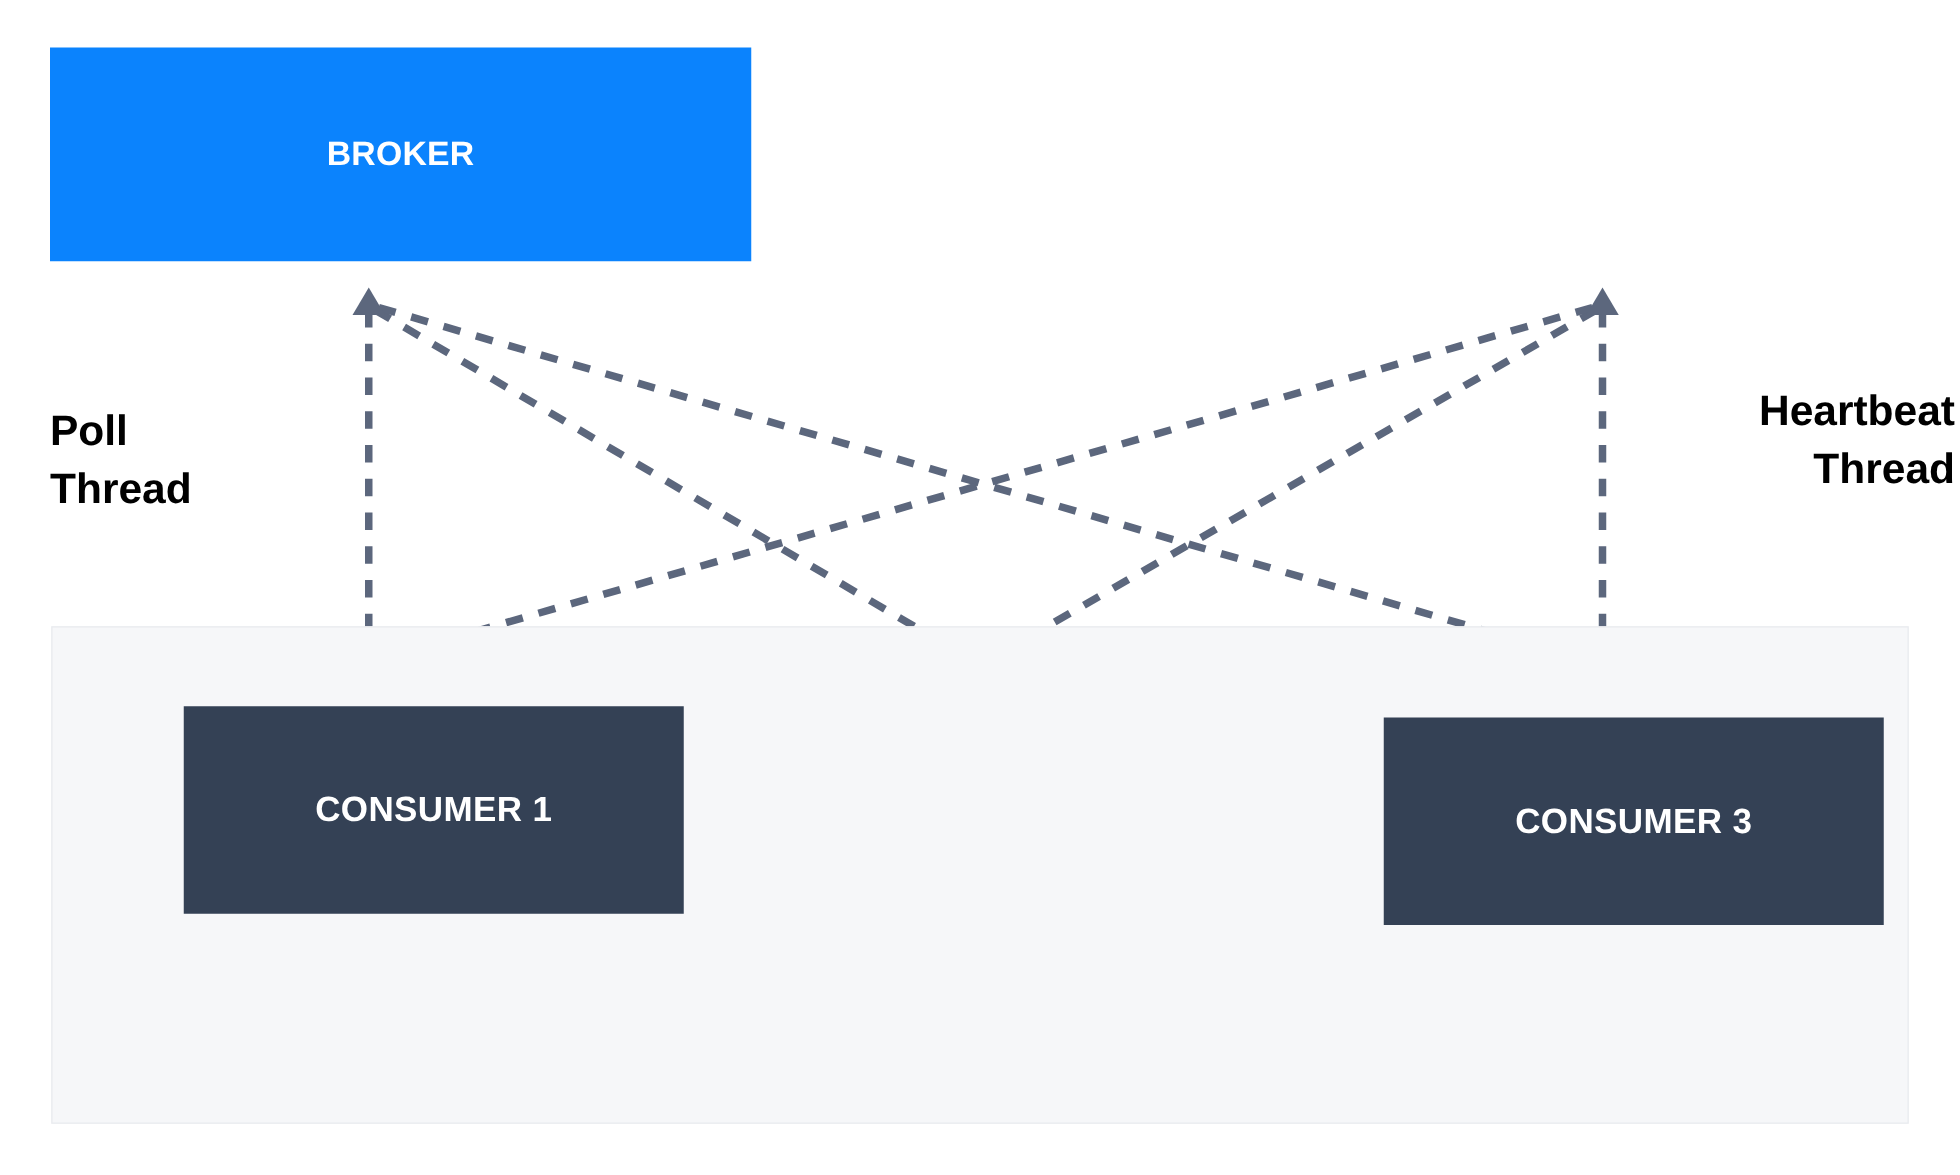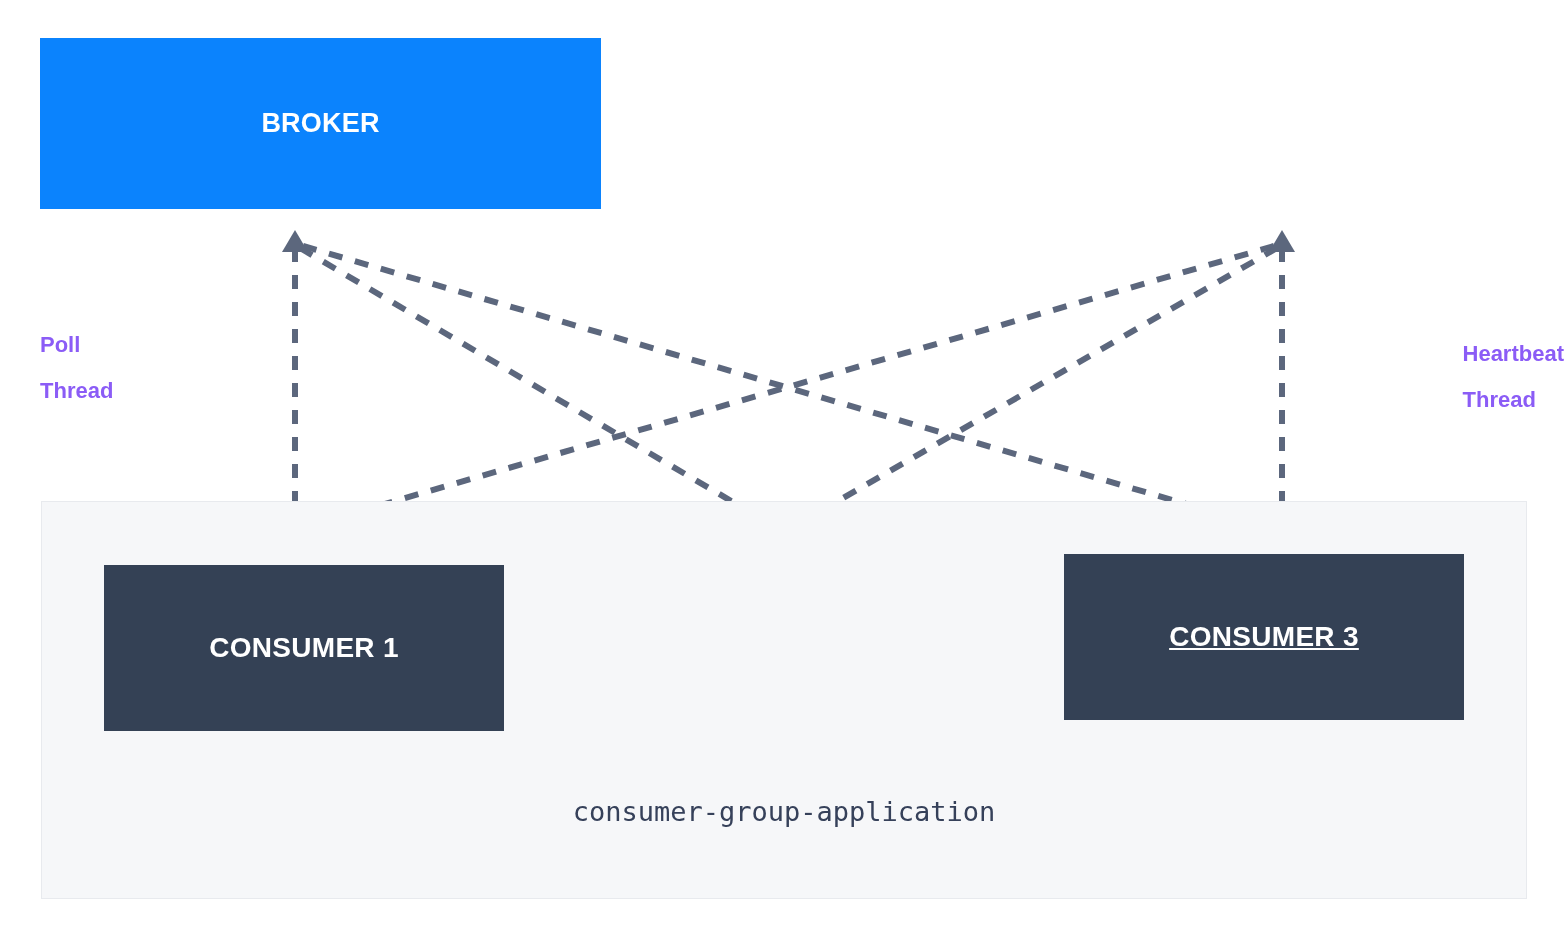--- a/index.html
+++ b/index.html
@@ -51,34 +51,35 @@
     width: 559px;
     height: 171px;
     font-size: 27px;
   }
   #coordinator-box .line1 { display: block; }
   #coordinator-box .line2 { display: block; margin-top: 16px; font-size: 25px; }
 
   
   .thread-label {
     position: absolute;
-    color: #8b5cf6;
-    font-size: 22px;
+    color: #000000;
+    font-size: 34px;
     font-weight: 700;
     line-height: 46px;
     white-space: nowrap;
   }
   #poll-thread-label {
     left: 40px;
     top: 322px;
     text-align: left;
   }
   #heartbeat-thread-label {
     right: 40px;
-    top: 331px;
+    top: 306px;
+    text-align: right;
   }
   .thread-label span { display: block; }
 
   
   #connections {
     position: absolute;
     left: 0;
     top: 0;
     width: 1568px;
     height: 940px;
@@ -100,24 +101,25 @@
   .consumer-box {
     position: absolute;
     background: #344155;
     color: #ffffff;
     display: flex;
     align-items: center;
     justify-content: center;
     font-size: 28px;
     font-weight: 700;
     letter-spacing: 0.3px;
+    margin-left: 43px;
   }
   #consumer-box-1 { left: 104px; top: 565px; width: 400px; height: 166px; }
   #consumer-box-2 { left: 583px; top: 565px; width: 401px; height: 166px; }
-  #consumer-box-3 { left: 1064px; top: 554px; width: 400px; height: 166px; text-decoration: underline; }
+  #consumer-box-3 { left: 1064px; top: 574px; width: 400px; height: 166px; }
 
   #group-name-label {
     position: absolute;
     left: 0;
     top: 796px;
     width: 1568px;
     text-align: center;
     font-family: "DejaVu Sans Mono", "Liberation Mono", monospace;
     font-size: 27px;
     color: #36415a;
@@ -166,15 +168,14 @@
 
   <div id="consumer-group"></div>
 
   <div class="consumer-box" id="consumer-box-1">
     <span>CONSUMER 1</span>
   </div>
   <div class="consumer-box" id="consumer-box-3">
     <span>CONSUMER 3</span>
   </div>
 
-  <div id="group-name-label">consumer-group-application</div>
 
 </div>
 
 </body></html>

